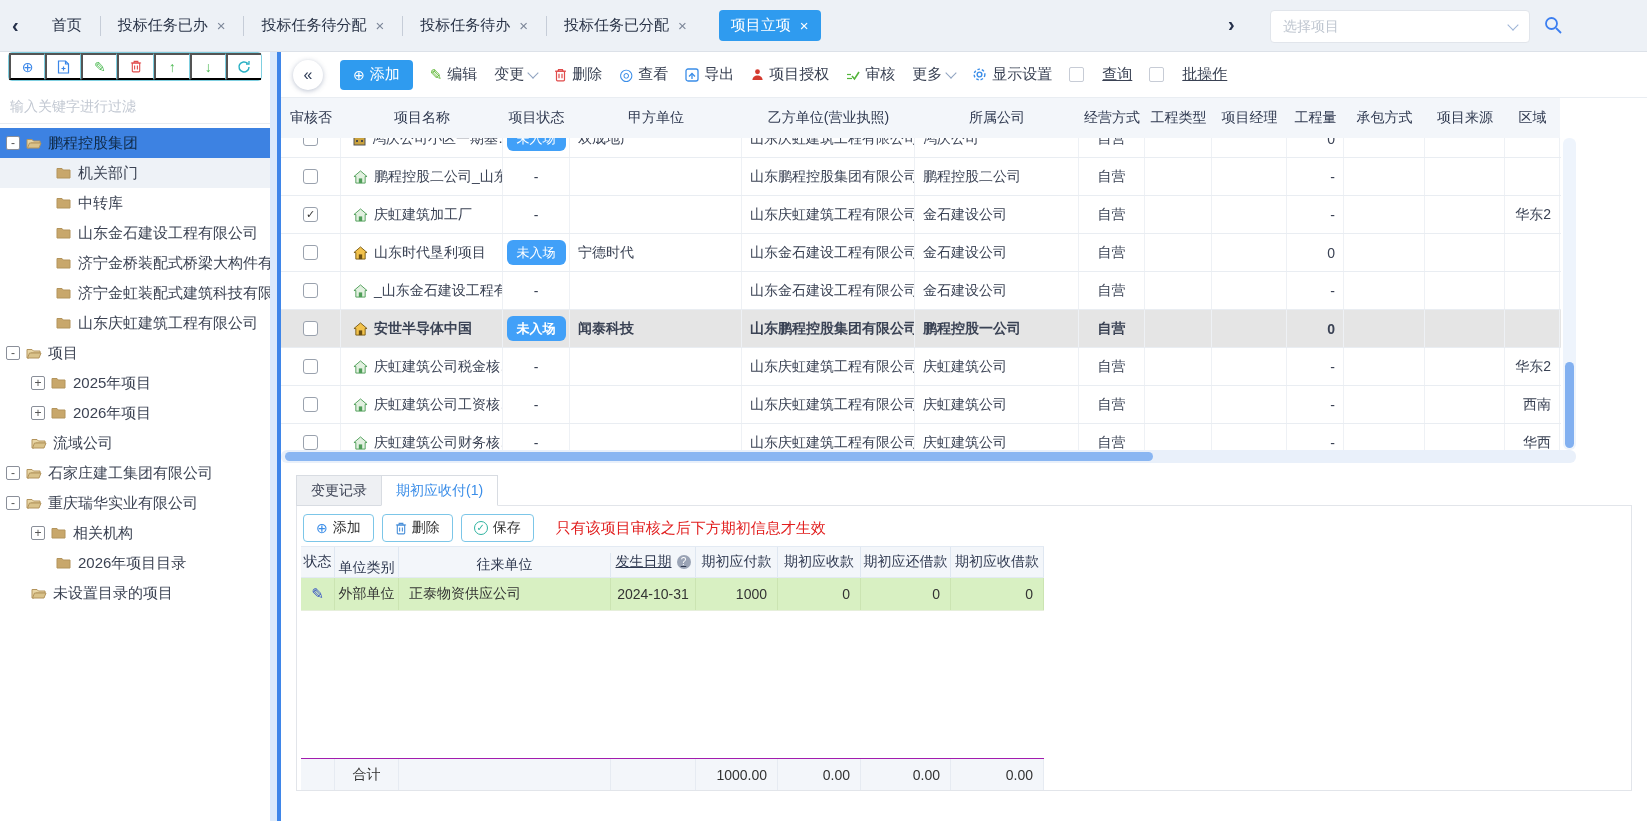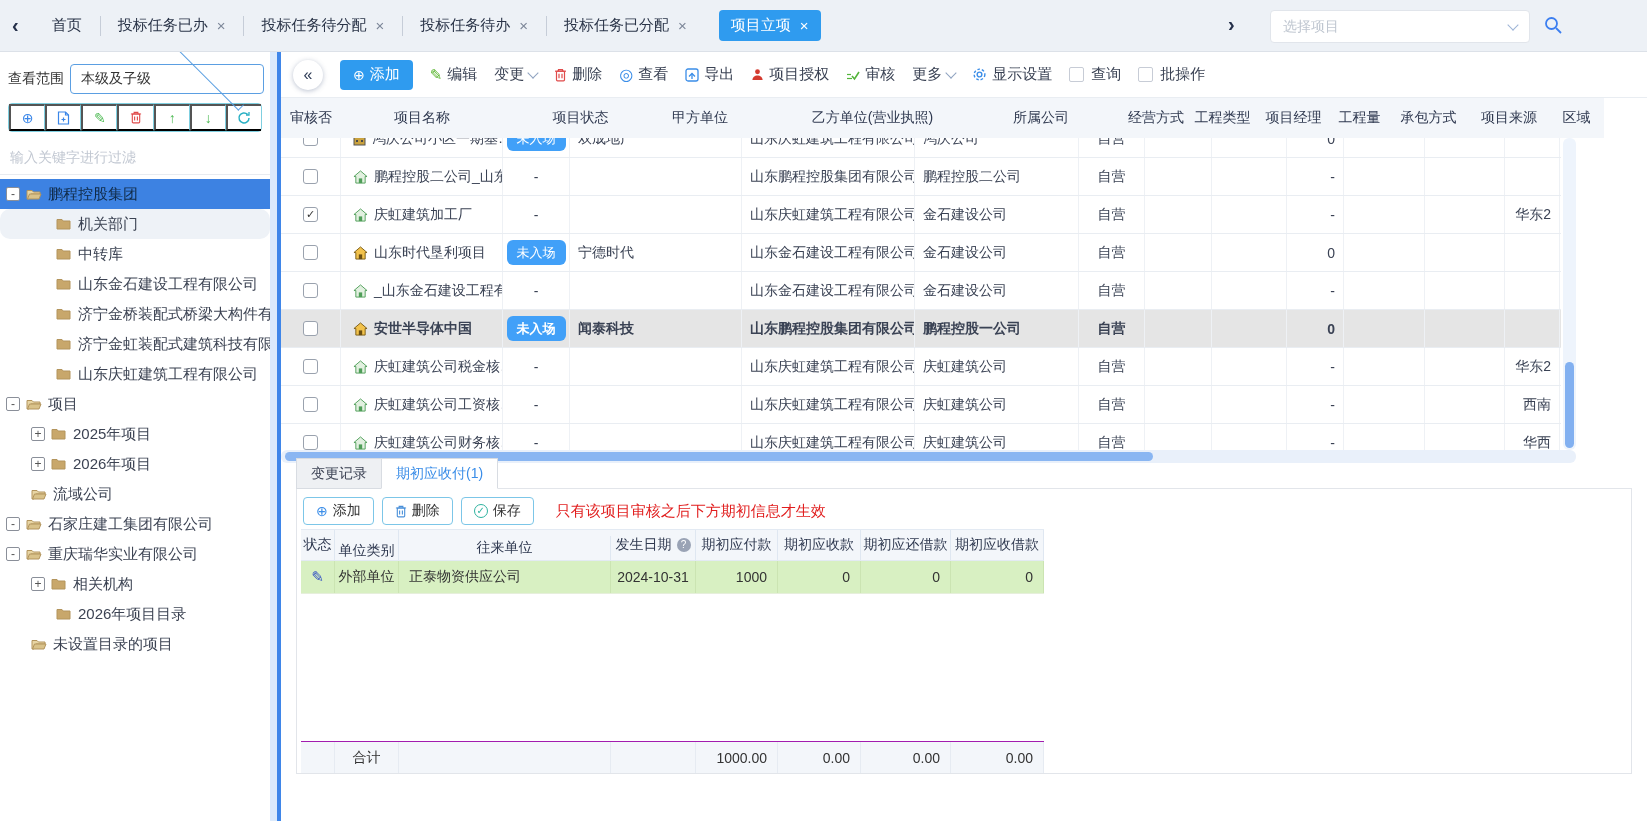--- a/index.html
+++ b/index.html
@@ -32,36 +32,36 @@
   .scope-select{flex:1;height:30px;border:1px solid #5b9fe2;border-radius:4px;display:flex;align-items:center;padding:0 10px;font-size:14px;color:#333;background:#fff;}
   .scope-select span{flex:1;}
   .tree-tools{display:flex;margin:0 8px;border:1px solid #7fcfe0;border-radius:4px;height:29px;background:#fff;}
   .tt-btn{flex:1;display:flex;align-items:center;justify-content:center;border-right:1px solid #7fcfe0;font-size:14px;background:none;}
   .tt-btn:last-child{border-right:none;}
   .ic-blue{color:#3a86e8;} .ic-green{color:#49b84f;}
   .filter{margin:10px 0 4px 0;padding:7px 10px;border-bottom:1px solid #e8ebf0;color:#c2c8d2;font-size:14px;}
   .tree{margin-top:3px;}
   .t-row{display:flex;align-items:center;height:30px;font-size:15px;color:#3c4353;gap:6px;white-space:nowrap;overflow:hidden;}
   .t-row.sel{background:#3d82e2;color:#102a46;font-weight:500;}
-  .t-row.shade{background:#eef2f7;border-radius:10px;}
+  .t-row.shade{background:#eef2f7;}
   .exp{width:14px;height:14px;border:1px solid #8a8f99;background:#fff;color:#555;font-size:12px;line-height:12px;text-align:center;border-radius:2px;flex:0 0 14px;}
   .folder{display:flex;flex:0 0 16px;}
   .t-label{overflow:hidden;}
 
   
   .main{position:absolute;left:281px;top:52px;right:0;bottom:0;background:#fff;}
   .mtoolbar{position:absolute;top:0;left:0;right:0;height:46px;display:flex;align-items:center;gap:17px;padding-left:12px;border-bottom:1px solid #e9edf2;font-size:15px;color:#3a4254;}
   .collapse{width:30px;height:30px;border-radius:50%;background:#fff;box-shadow:0 1px 5px rgba(60,80,120,.35);border:none;font-size:16px;color:#2c3a55;display:flex;align-items:center;justify-content:center;}
   .btn-add{height:30px;background:#2f9bef;color:#fff;border:none;border-radius:4px;padding:0 13px;font-size:15px;display:flex;align-items:center;gap:5px;}
   .tbtn{display:flex;align-items:center;gap:5px;background:none;border:none;font-size:15px;color:#3a4254;}
   .ic{display:flex;align-items:center;}
   .ic.pencil{color:#56b32a;font-size:15px;}
   .ic.eye{color:#3a8de8;font-size:16px;}
   .oplus{font-size:14px;}
-  .tchk{display:flex;align-items:center;gap:7px;}
+  .tchk{display:flex;align-items:center;gap:18px;text-decoration:underline;}
   .cbx{width:15px;height:15px;border:1px solid #c7ccd6;border-radius:2px;background:#fff;display:inline-block;}
 
   .grid-header{position:absolute;top:46px;left:0;height:40px;display:flex;background:#f3f6fa;font-size:14px;color:#2f3950;font-weight:500;}
   .gh-cell{display:flex;align-items:center;justify-content:center;white-space:nowrap;overflow:hidden;}
   .grid-body{position:absolute;top:86px;left:0;height:312px;overflow:hidden;width:1280px;}
   .g-row{display:flex;height:38px;border-bottom:1px solid #e9edf2;background:#fff;}
   .g-row.partial{margin-top:-18px;}
   .g-row.hl{background:#e5e5e5;font-weight:600;}
   .g-cell{display:flex;align-items:center;border-right:1px solid #eef1f5;padding:0 8px;font-size:14px;overflow:hidden;white-space:nowrap;color:#3a4254;}
   .g-cell.center{justify-content:center;}
@@ -70,21 +70,21 @@
   .cb{width:15px;height:15px;border:1.5px solid #9aa2ae;border-radius:3px;background:#fff;font-size:11px;line-height:12px;text-align:center;color:#333;flex:0 0 15px;}
   .badge{background:#41a0f8;color:#fff;border-radius:6px;padding:6px 10px;font-size:13px;line-height:1;}
   .nicon{display:flex;margin-right:6px;flex:0 0 auto;}
 
   .hscroll{position:absolute;top:398px;left:0;width:1295px;height:13px;background:#e9f0fa;border-radius:6px;}
   .hscroll .thumb{position:absolute;left:4px;top:2px;width:868px;height:9px;background:#8ab6f2;border-radius:5px;}
   .vscroll{position:absolute;left:1282px;top:86px;width:13px;height:312px;background:#eef4fc;border-radius:6px;}
   .vscroll .thumb{position:absolute;left:2px;bottom:2px;width:9px;height:86px;background:#82b0f0;border-radius:5px;}
 
   
-  .bottom{position:absolute;left:15px;top:406px;}
+  .bottom{position:absolute;left:15px;top:423px;}
   .btabs{display:flex;height:31px;position:relative;z-index:2;}
   .btab{padding:0 14px;display:flex;align-items:center;font-size:14px;background:#eef0f3;border:1px solid #d8dce2;color:#3c4254;margin-right:-1px;}
   .btab.active{background:#fff;color:#3a8de8;border-bottom:1px solid #fff;}
   .bpanel{width:1336px;height:286px;border:1px solid #e2e5ea;background:#fff;position:relative;margin-top:-1px;}
   .bbtns{display:flex;align-items:center;gap:8px;padding:8px 0 0 6px;}
   .bbtn{height:28px;border:1px solid #7cc6e8;background:#fff;border-radius:4px;display:flex;align-items:center;gap:5px;padding:0 12px;font-size:14px;color:#333;}
   .bbtn .oplus{color:#3a8de8;}
   .bbtn .btrash{display:flex;}
   .circ-check{width:14px;height:14px;border:1px solid #2fb3a0;border-radius:50%;color:#2fb3a0;font-size:10px;line-height:12px;text-align:center;}
   .notice{margin-left:14px;color:#e11e1e;font-size:15px;font-weight:500;}
@@ -137,27 +137,20 @@
   </div>
   <button class="search-btn">
     <svg width="20" height="20" viewBox="0 0 20 20" fill="none" stroke="#3b7ef0" stroke-width="1.8">
         <circle cx="8.5" cy="8.5" r="5.5"></circle>
         <path d="M13 13l5 5"></path>
       </svg>
   </button>
 </div>
 
 <div class="sidebar">
-  <div class="scope-row">
-    <span>查看范围</span>
-    <div class="scope-select">
-      <span>本级及子级</span>
-      <span class="cdown blue"></span>
-    </div>
-  </div>
   <div class="tree-tools">
     <button class="tt-btn ic-blue">⊕</button>
     <button class="tt-btn">
       <svg width="13" height="14" viewBox="0 0 13 14" fill="none" stroke="#3a86e8" stroke-width="1.2">
           <path d="M1.5 1h7l3 3v9h-10z"></path>
           <path d="M8.5 1v3h3"></path>
           <path d="M6.5 6.5v4M4.5 8.5h4"></path>
         </svg>
     </button>
     <button class="tt-btn ic-green">✎</button>
@@ -406,21 +399,21 @@
       </span>
     <span class="tchk">
         <span class="cbx"></span>
         <span>批操作</span>
       </span>
   </div>
 
   <div class="grid-header" id="grid-header">
       <div class="gh-cell" style="width: 60px;">审核否</div>
       <div class="gh-cell" style="width: 162px;">项目名称</div>
-      <div class="gh-cell" style="width: 67px; margin-left: 44px;">项目状态</div>
+      <div class="gh-cell" style="width: 67px;">项目状态</div>
       <div class="gh-cell" style="width: 172px;">甲方单位</div>
       <div class="gh-cell" style="width: 173px;">乙方单位(营业执照)</div>
       <div class="gh-cell" style="width: 164px;">所属公司</div>
       <div class="gh-cell" style="width: 66px;">经营方式</div>
       <div class="gh-cell" style="width: 67px;">工程类型</div>
       <div class="gh-cell" style="width: 75px;">项目经理</div>
       <div class="gh-cell" style="width: 57px;">工程量</div>
       <div class="gh-cell" style="width: 81px;">承包方式</div>
       <div class="gh-cell" style="width: 80px;">项目来源</div>
       <div class="gh-cell" style="width: 55px;">区域</div>
@@ -702,21 +695,21 @@
         <div class="bt-header" id="bt-header">
             <div class="bt-cell" style="width: 34px;">
               <span>状态</span>
             </div>
             <div class="bt-cell" style="width: 64px; align-items: flex-end;">
               <span>单位类别</span>
             </div>
             <div class="bt-cell" style="width: 212px; margin-top: 6px;">
               <span>往来单位</span>
             </div>
-            <div class="bt-cell" style="width: 85px;">
+            <div class="bt-cell" style="width: 85px; text-decoration: underline;">
               <span>发生日期</span>
               <span class="help">?</span>
             </div>
             <div class="bt-cell" style="width: 82px;">
               <span>期初应付款</span>
             </div>
             <div class="bt-cell" style="width: 83px;">
               <span>期初应收款</span>
             </div>
             <div class="bt-cell" style="width: 90px;">

